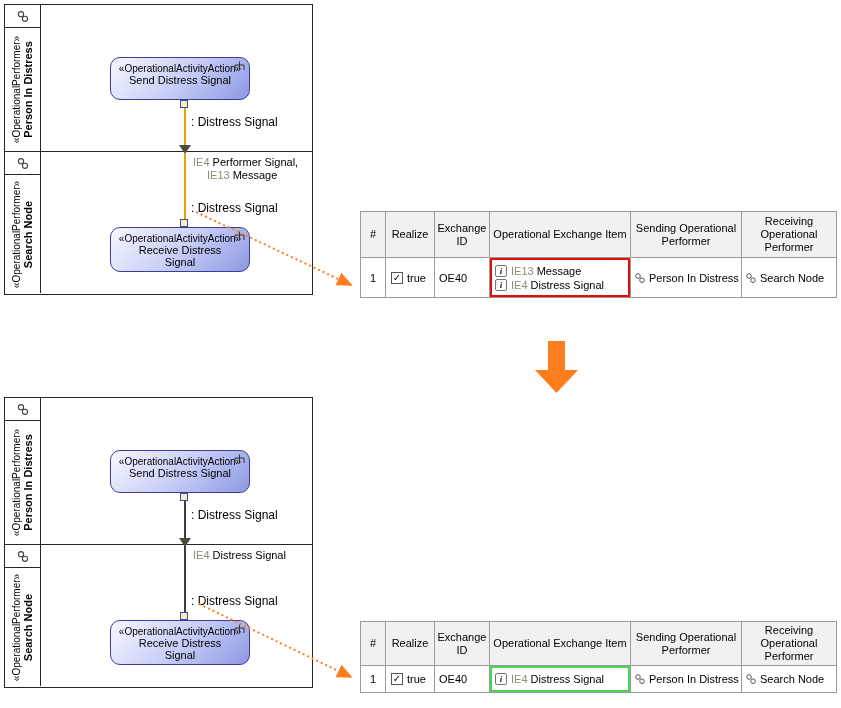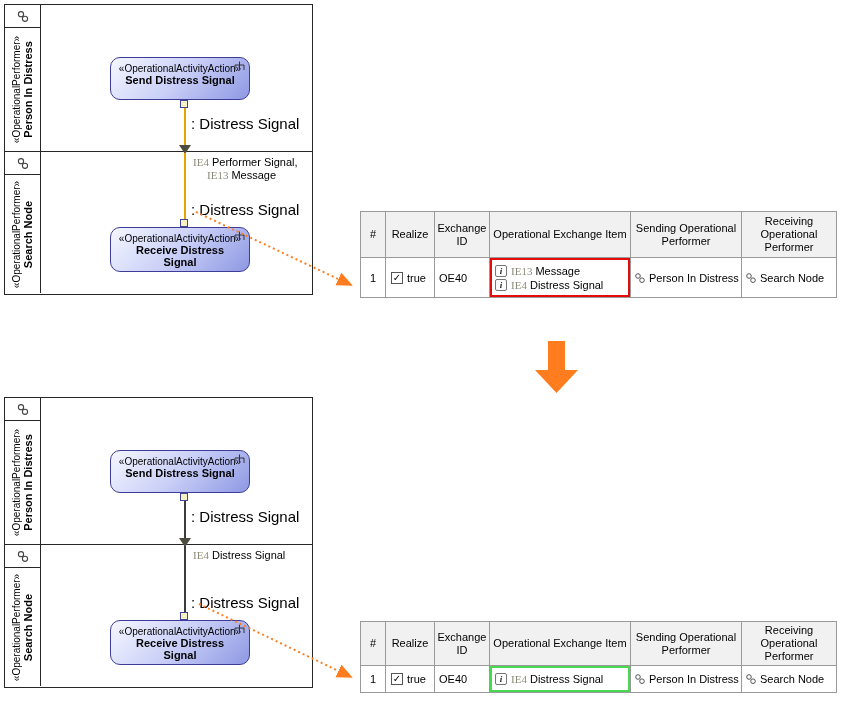--- a/index.html
+++ b/index.html
@@ -21,40 +21,40 @@
   .lane-title { transform:rotate(-90deg); white-space:nowrap; text-align:center; }
   .lane-stereo { font-size:10px; line-height:11px; }
   .lane-name { font-size:11px; font-weight:bold; line-height:12px; }
 
   
   .action-node { position:absolute; left:105px; width:140px; border:1px solid #3d3d99; border-radius:10px;
     background:linear-gradient(135deg,#f5f7ff 0%,#c9cff7 50%,#8e98e3 100%); text-align:center; padding-top:5px; }
   .node-send { top:52px; height:43px; }
   .node-receive { top:222px; height:45px; }
   .node-stereo { font-size:10px; line-height:11px; }
-  .node-name { font-size:11px; font-weight:bold; line-height:12px; padding:0 12px; }
+  .node-name { font-size:11px; font-weight:normal; line-height:12px; padding:0 12px; }
   .rake { position:absolute; top:3px; right:4px; }
 
   
   .pin { position:absolute; left:175px; width:8px; height:8px; background:#f7f2c4; border:1px solid #44449a; }
   .pin-out { top:95px; }
   .pin-in  { top:214px; }
   .flow-seg { position:absolute; left:179px; width:2px; }
   .seg-1 { top:103px; height:37px; }
   .seg-2 { top:148px; height:66px; }
   .flow-gold .flow-seg { background:#e7a400; }
   .flow-dark .flow-seg { background:#3c3c3c; }
   .flow-arrowhead { position:absolute; left:174px; top:140px; width:0; height:0;
     border-left:6px solid transparent; border-right:6px solid transparent; border-top:9px solid #4c4c40; }
-  .pin-label { position:absolute; left:186px; white-space:nowrap; font-size:15px; }
+  .pin-label { position:absolute; left:186px; white-space:nowrap; font-size:12px; }
   .pl-out { top:110px; }
   .pl-in  { top:196px; }
   .flow-label { position:absolute; left:188px; top:151px; font-size:11px; line-height:13px; white-space:nowrap; }
   .flow-label .l2 { margin-left:14px; }
-  .idp { color:#8c8c78;font-family:Liberation Serif, serif; }
+  .idp { color:#8c8c78; }
 
   
   .xtable { position:absolute; left:360px; display:grid; grid-template-columns:25px 49px 55px 141px 111px 95px;
     border-left:1px solid #9a9a9a; border-top:1px solid #9a9a9a; background:#fff; font-size:11px; }
   #table-before { top:211px; grid-template-rows:46px 40px; }
   #table-after  { top:621px; grid-template-rows:44px 27px; }
   .cell { border-right:1px solid #9a9a9a; border-bottom:1px solid #9a9a9a; display:flex; align-items:center; overflow:hidden; }
   .hdr { background:#f1f1f1; justify-content:center; text-align:center; line-height:13px; padding:1px 2px; }
   .c-idx { justify-content:center; }
   .c-realize { padding-left:5px; gap:4px; }

